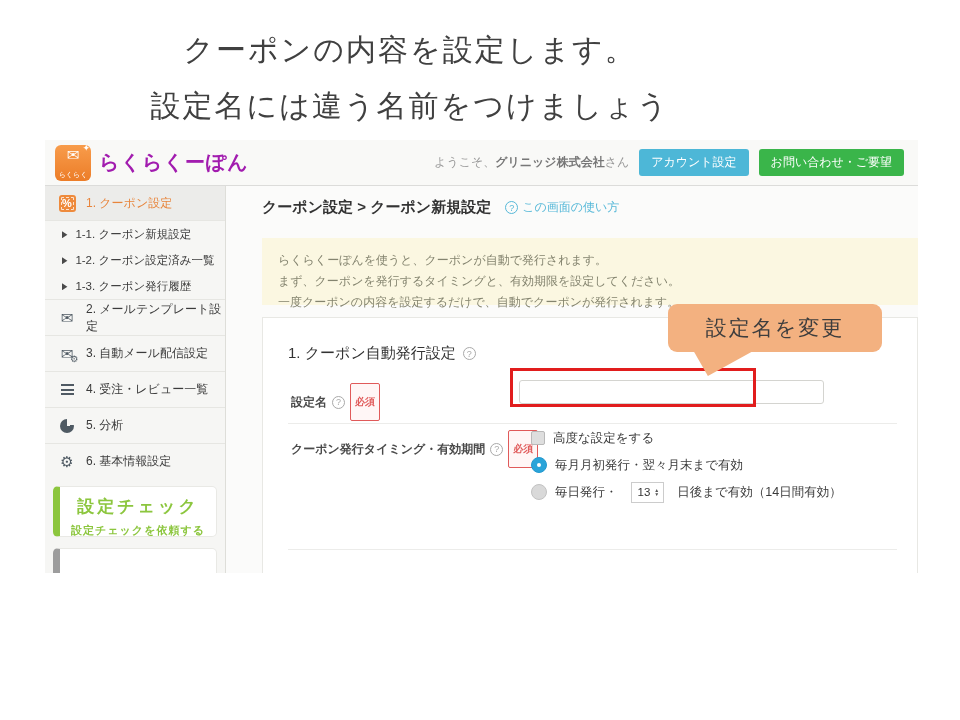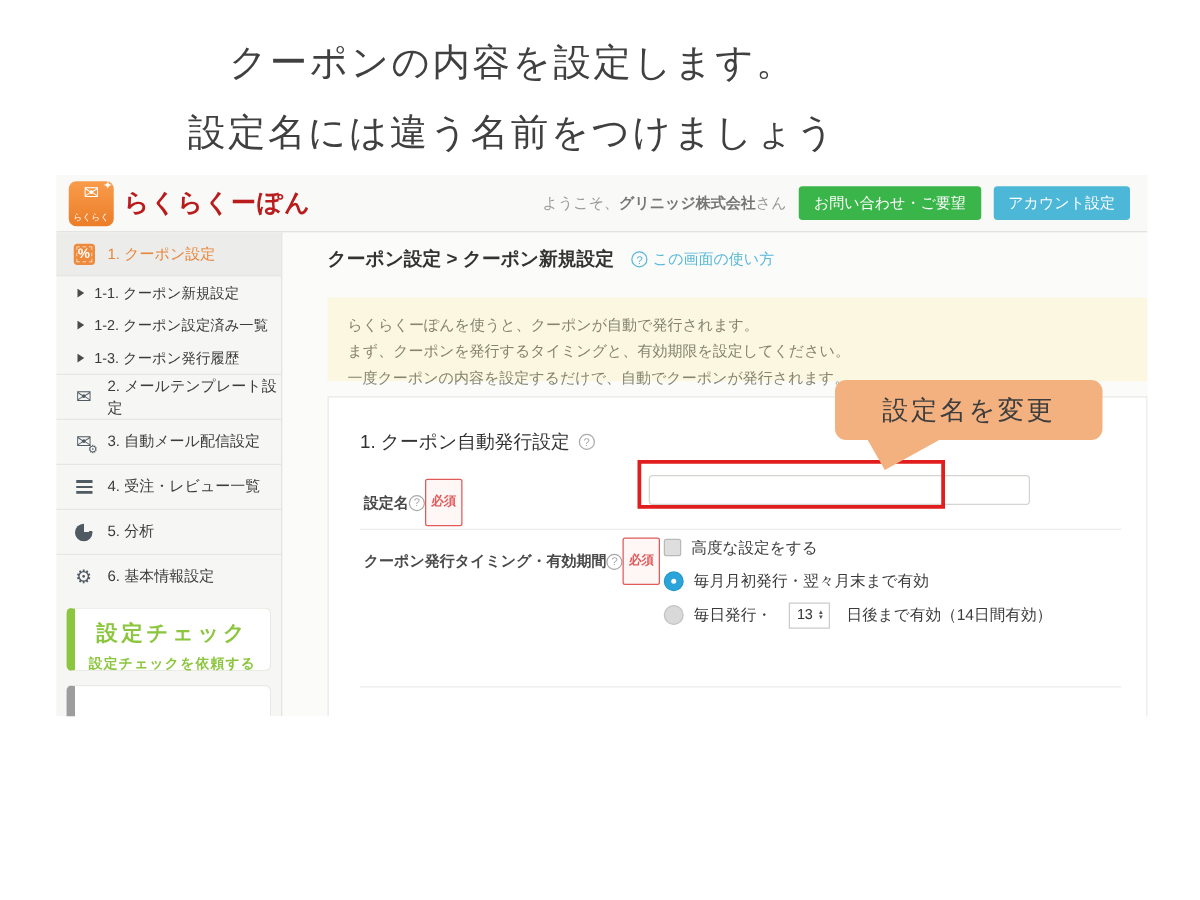--- a/index.html
+++ b/index.html
@@ -23,21 +23,21 @@
     border-bottom:1px solid #dcdcda;display:flex;align-items:center;
     padding:0 14px 0 10px;box-sizing:border-box;}
   .logo{display:flex;align-items:center;gap:8px;cursor:pointer;}
   .logo-badge{width:36px;height:36px;border-radius:6px;flex:none;
     background:linear-gradient(180deg,#f89c4b,#ec7d28);position:relative;}
   .logo-env{position:absolute;top:1px;left:0;right:0;text-align:center;
     color:#fff;font-size:15px;line-height:18px;}
   .logo-star{position:absolute;top:-1px;right:1px;color:#fff;font-size:9px;line-height:9px;}
   .logo-kana{position:absolute;bottom:2px;left:0;right:0;text-align:center;
     color:#fff;font-size:7px;line-height:8px;}
-  .app-name{font-size:20px;font-weight:700;color:#b91c1c;letter-spacing:1px;}
+  .app-name{font-size:20px;font-weight:700;color:#a21caf;letter-spacing:1px;}
   .header-right{margin-left:auto;display:flex;align-items:center;gap:10px;}
   .welcome{font-size:12px;color:#999;}
   .welcome b{color:#777;}
   .btn{border:none;border-radius:3px;color:#fff;font-size:12px;padding:7px 12px;
     font-family:inherit;cursor:pointer;line-height:1.1;}
   .btn-blue{background:#4db7d7;}
   .btn-green{background:#3ab54a;}
 
   
   .sidebar{position:absolute;left:0;top:46px;width:181px;bottom:0;background:#f6f6f4;
@@ -76,21 +76,21 @@
   .qmark{display:inline-flex;width:13px;height:13px;border:1px solid currentColor;
     border-radius:50%;font-size:9px;align-items:center;justify-content:center;
     flex:none;box-sizing:border-box;cursor:pointer;}
   .notice{position:absolute;left:36px;right:0;top:52px;height:67px;background:#fbf7e1;
     box-sizing:border-box;padding:12px 16px 0;line-height:21px;font-size:12px;color:#84846f;}
   .panel{position:absolute;left:36px;right:0;top:131px;bottom:-2px;background:#fff;
     border:1px solid #e8e8e4;box-sizing:border-box;}
   .section-title{margin:26px 0 0 25px;font-size:15px;color:#333;
     display:flex;align-items:center;gap:7px;}
   .section-title .qmark{color:#a9a9a9;}
-  .form-label{position:absolute;display:flex;align-items:center;
+  .form-label{position:absolute;display:flex;gap:5px;align-items:center;
     font-size:12px;font-weight:700;color:#4a4a4a;}
   .form-label .qmark{color:#a9a9a9;font-weight:400;}
   .row1-label{left:28px;top:65px;}
   .row2-label{left:28px;top:112px;}
   .req{border:1px solid #e05a5a;color:#e05a5a;background:#fff6f6;font-size:10px;
     font-weight:700;padding:12px 4px;border-radius:2px;line-height:1.2;}
   .text-input{position:absolute;left:256px;top:62px;width:305px;height:24px;
     border:1px solid #d4d4d0;border-radius:3px;box-sizing:border-box;background:#fff;
     font:inherit;padding:0 6px;}
   .hr1{position:absolute;left:25px;right:20px;top:105px;border-top:1px solid #ececea;}
@@ -130,22 +130,22 @@
     <div class="logo">
       <div class="logo-badge">
         <div class="logo-env">✉</div>
         <div class="logo-star">✦</div>
         <div class="logo-kana">らくらく</div>
       </div>
       <span class="app-name">らくらくーぽん</span>
     </div>
     <div class="header-right">
       <span class="welcome"><span>ようこそ、</span><b>グリニッジ株式会社</b><span>さん</span></span>
+      <button class="btn btn-blue">アカウント設定</button>
       <button class="btn btn-green">お問い合わせ・ご要望</button>
-      <button class="btn btn-blue">アカウント設定</button>
     </div>
   </div>
 
   <div class="sidebar">
     <div class="side-item active">
       <span class="icon-cell">
           <span class="percent-badge">%</span>
         </span>
       <span>1. クーポン設定</span>
     </div>

